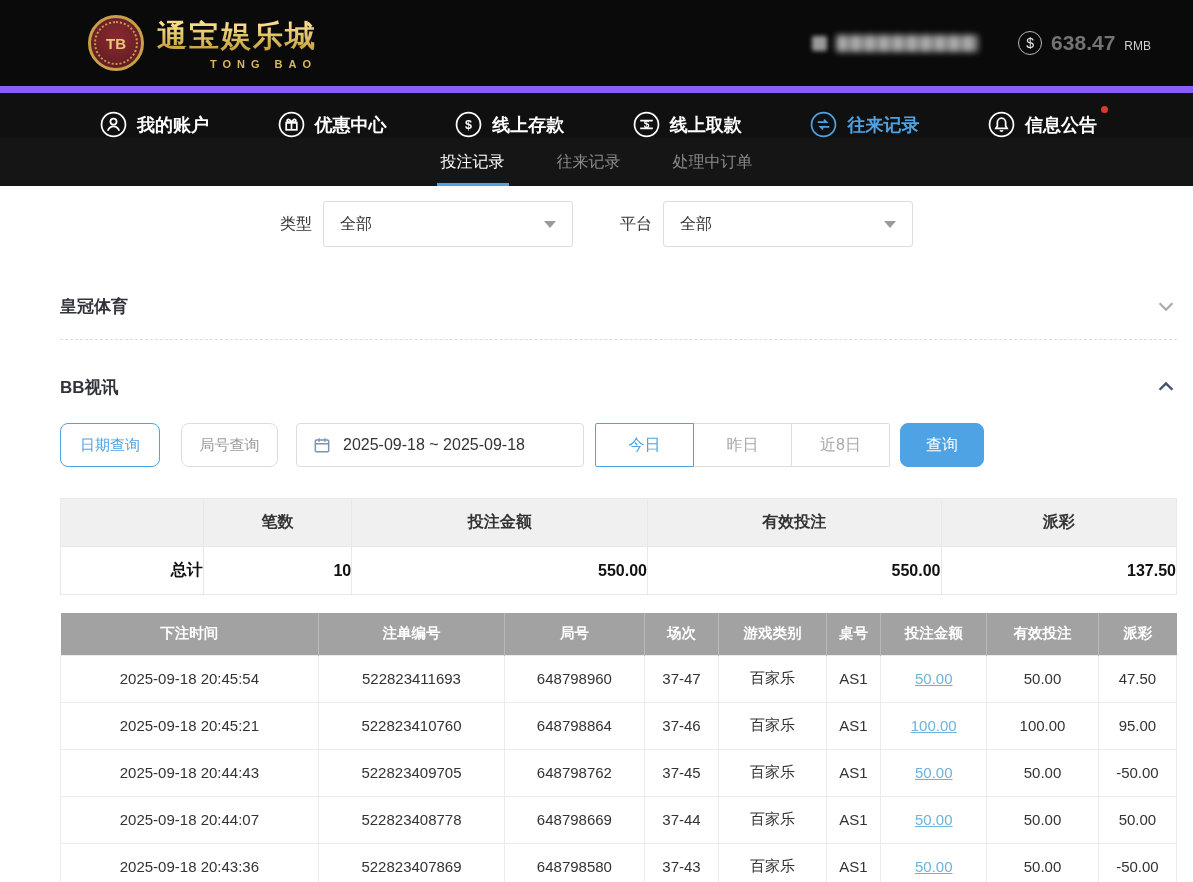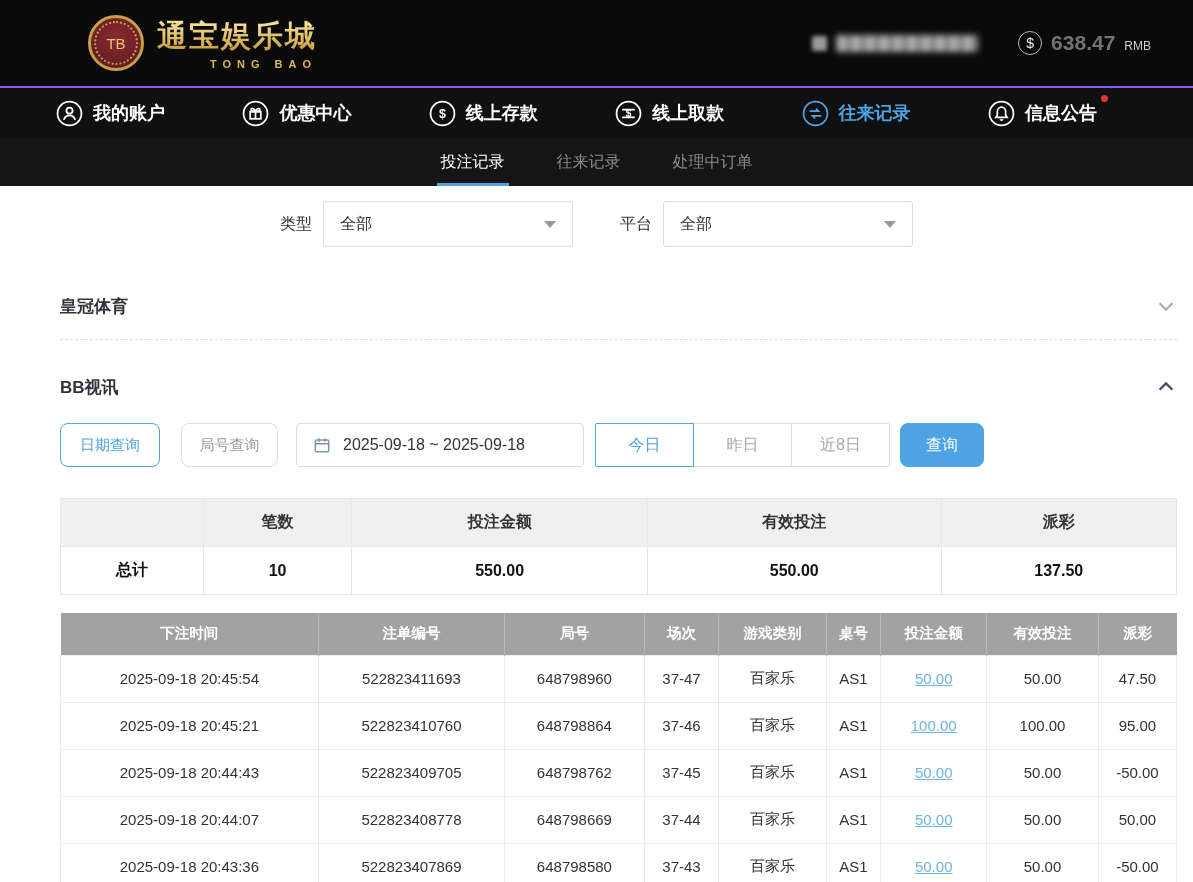--- a/index.html
+++ b/index.html
@@ -6,21 +6,21 @@
   html,body { width:1193px; height:882px; overflow:hidden; background:#fff;
     font-family:"Liberation Sans","DejaVu Sans",sans-serif; }
 
   
   .header { height:86px; background:#0a0a0a; display:flex; align-items:center;
     padding:0 42px 0 88px; }
   .logo-wrap { display:flex; align-items:center; }
   .badge { width:56px; height:56px; border-radius:50%; border:3px solid #c9a04a;
     background:radial-gradient(circle at 50% 40%, #8a2a30, #571820);
     display:flex; align-items:center; justify-content:center; position:relative;
-    color:#e7c878; font-weight:normal; font-size:15px; flex:0 0 auto; }
+    color:#e7c878; font-weight:bold; font-size:15px; flex:0 0 auto; }
   .badge::after { content:""; position:absolute; inset:3px; border:2px dotted #c9a04a;
     border-radius:50%; }
   .brand-text { margin-left:13px; }
   .brand-name { font-size:30px; font-weight:bold; letter-spacing:2px;
     background:linear-gradient(180deg,#f5dd90 20%,#c49a34 90%);
     -webkit-background-clip:text; background-clip:text; color:transparent; }
   .brand-latin { font-size:11px; letter-spacing:6px; color:#d9b85c;
     text-align:right; margin-top:1px; font-weight:bold; }
   .header-right { margin-left:auto; display:flex; align-items:center; gap:40px; }
   .user-block { display:flex; align-items:center; gap:9px; cursor:pointer; }
@@ -29,22 +29,22 @@
   .name-blur { width:142px; height:17px; border-radius:2px;
     background:repeating-linear-gradient(90deg,#9b9b9b 0 5px,#c4c4c4 5px 9px,#7e7e7e 9px 14px);
     filter:blur(3px); }
   .balance { display:flex; align-items:center; gap:9px; }
   .dollar-circle { width:24px; height:24px; border:1.5px solid #b9b9b9; border-radius:50%;
     color:#e8e8e8; font-size:14px; display:flex; align-items:center; justify-content:center; }
   .amount { color:#737373; font-size:21px; font-weight:bold; }
   .currency { color:#cfcfcf; font-size:12px; margin-top:5px; }
 
   
-  .nav { height:52px; background:#101010; border-top:2px solid #8b5cf6;
-    display:flex; align-items:center; justify-content:space-between; padding:0 96px 0 56px; }
+  .nav { height:52px; background:#101010; border-top:7px solid #8b5cf6;
+    display:flex; align-items:flex-end; justify-content:space-between; padding:0 96px 0 100px; }
   .nav-item { display:flex; align-items:center; gap:10px; color:#fff; font-size:18px;
     font-weight:bold; cursor:pointer; position:relative; }
   .nav-item svg { display:block; }
   .nav-item.active { color:#4da3e4; }
   .nav-dot { position:absolute; top:-5px; right:-11px; width:7px; height:7px;
     background:#e0372c; border-radius:50%; }
 
   
   .subnav { height:48px; background:#151515; display:flex; justify-content:center;
     gap:44px; }
@@ -89,21 +89,21 @@
   .seg.active { border-color:#4da3e4; color:#4da3e4; z-index:1; }
   .btn-primary { margin-left:10px; width:84px; background:#4da3e4; color:#fff;
     border:1px solid #4da3e4; font-size:16px; }
 
   
   table { border-collapse:collapse; }
   .summary-table { margin:31px 16px 0 60px; width:1117px; }
   .summary-table th { background:#f0f0f0; height:48px; font-size:16px; font-weight:600;
     color:#333; border:1px solid #e8e8e8; text-align:center; }
   .summary-table td { background:#fff; height:48px; font-size:16px; font-weight:600;
-    color:#111; border:1px solid #e8e8e8; text-align:center; }
+    color:#111; border:1px solid #e8e8e8; text-align:right; }
 
   
   .main-table { margin:18px 16px 0 60px; width:1117px; }
   .main-table th { background:#a2a2a2; color:#fff; height:42px; font-size:14.5px;
     font-weight:bold; text-align:center; border-right:1px solid #b9b9b9; }
   .main-table th:last-child { border-right:none; }
   .main-table td { height:47px; text-align:center; font-size:15px; color:#333;
     border:1px solid #ececec; background:#fff; }
   .link { color:#6fb3dc; text-decoration:underline; cursor:pointer; }
   .neg { color:#e45b4f; }

